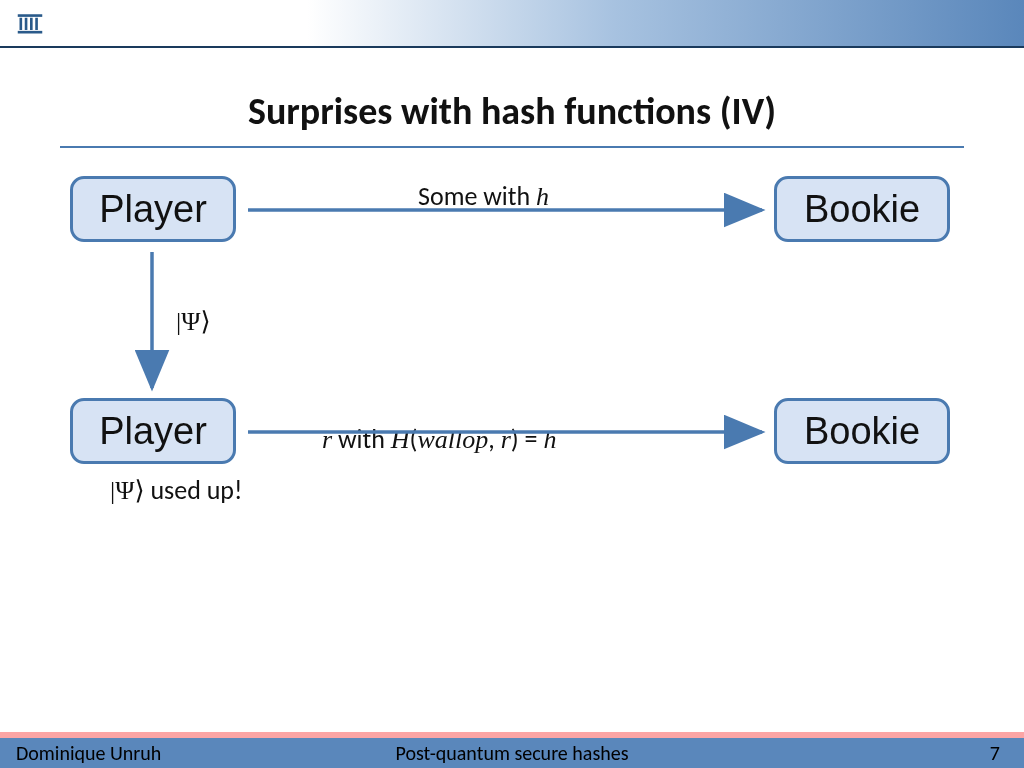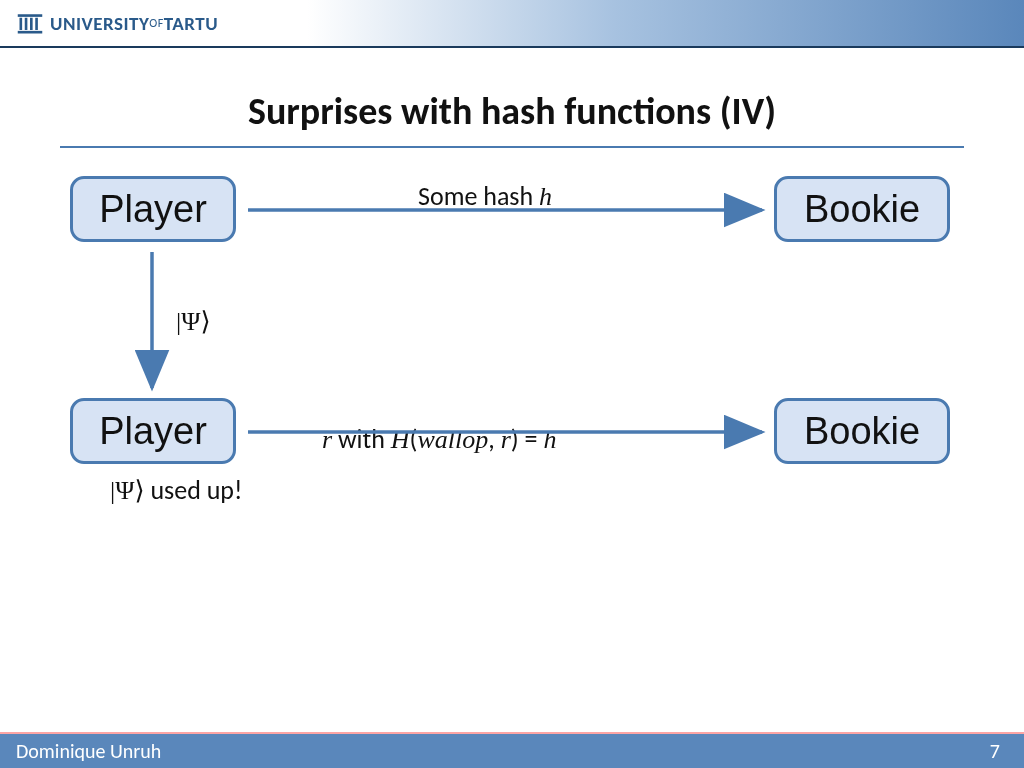--- a/index.html
+++ b/index.html
@@ -74,67 +74,64 @@
     font-size: 26px;
     color: #111;
   }
   .math-it { font-style: italic; font-family: "Cambria Math", "Times New Roman", serif; }
   .footer {
     position: absolute;
     bottom: 0;
     width: 100%;
     height: 36px;
     background: #5a87bb;
-    border-top: 2px solid #fca5a5;
+    border-top: 6px solid #fca5a5;
     display: flex;
     align-items: center;
-    color: #ffffff;
+    color: #000000;
     font-size: 20px;
   }
   .footer .author { position: absolute; left: 16px; }
   .footer .talk { width: 100%; text-align: center; }
   .footer .page { position: absolute; right: 24px; }
 </style>
 </head>
 <body>
 
 <div class="header">
   <div class="logo-wrap">
     <svg class="logo-icon" viewBox="0 0 32 32">
       <rect x="2" y="6" width="28" height="3" fill="#2a5a8a"></rect>
       <rect x="4" y="10" width="3" height="14" fill="#2a5a8a"></rect>
       <rect x="10" y="10" width="3" height="14" fill="#2a5a8a"></rect>
       <rect x="16" y="10" width="3" height="14" fill="#2a5a8a"></rect>
       <rect x="22" y="10" width="3" height="14" fill="#2a5a8a"></rect>
       <rect x="2" y="25" width="28" height="3" fill="#2a5a8a"></rect>
     </svg>
-    <span class="logo-text">
-      <span class="u">UNIVERSITY</span><span class="of">OF</span><span class="t">TARTU</span>
-    </span>
   </div>
 </div>
 
 <h1 class="title">Surprises with hash functions (IV)</h1>
 <hr class="title-rule">
 
 <div class="node" style="left:70px; top:176px; width:166px; height:66px;">
   <span>Player</span>
 </div>
 <div class="node" style="left:774px; top:176px; width:176px; height:66px;">
   <span>Bookie</span>
 </div>
 <div class="node" style="left:70px; top:398px; width:166px; height:66px;">
   <span>Player</span>
 </div>
 <div class="node" style="left:774px; top:398px; width:176px; height:66px;">
   <span>Bookie</span>
 </div>
 
 <div class="label" style="left:418px; top:180px;">
-  <span>Some hash </span><span class="math-it">h</span>
+  <span>Some with </span><span class="math-it">h</span>
 </div>
 
 <div class="label" style="left:176px; top:306px; font-family:'Cambria Math','Times New Roman',serif;">
   <span>|Ψ⟩</span>
 </div>
 
 <div class="label" style="left:322px; top:423px;">
   <span class="math-it">r</span><span> with </span><span class="math-it">H</span><span>(</span><span class="math-it">wallop</span><span>, </span><span class="math-it">r</span><span>)</span><span> = </span><span class="math-it">h</span>
 </div>
 
@@ -151,14 +148,15 @@
 
   <line x1="248" y1="210" x2="762" y2="210" stroke="#4a7ab0" stroke-width="3.5" marker-end="url(#arrowhead)"></line>
 
   <line x1="152" y1="252" x2="152" y2="388" stroke="#4a7ab0" stroke-width="3.5" marker-end="url(#arrowhead)"></line>
 
   <line x1="248" y1="432" x2="762" y2="432" stroke="#4a7ab0" stroke-width="3.5" marker-end="url(#arrowhead)"></line>
 </svg>
 
 <div class="footer">
   <span class="author">Dominique Unruh</span>
+  <span class="talk">Post-quantum secure hashes</span>
   <span class="page">7</span>
 </div>
 
 </body></html>

